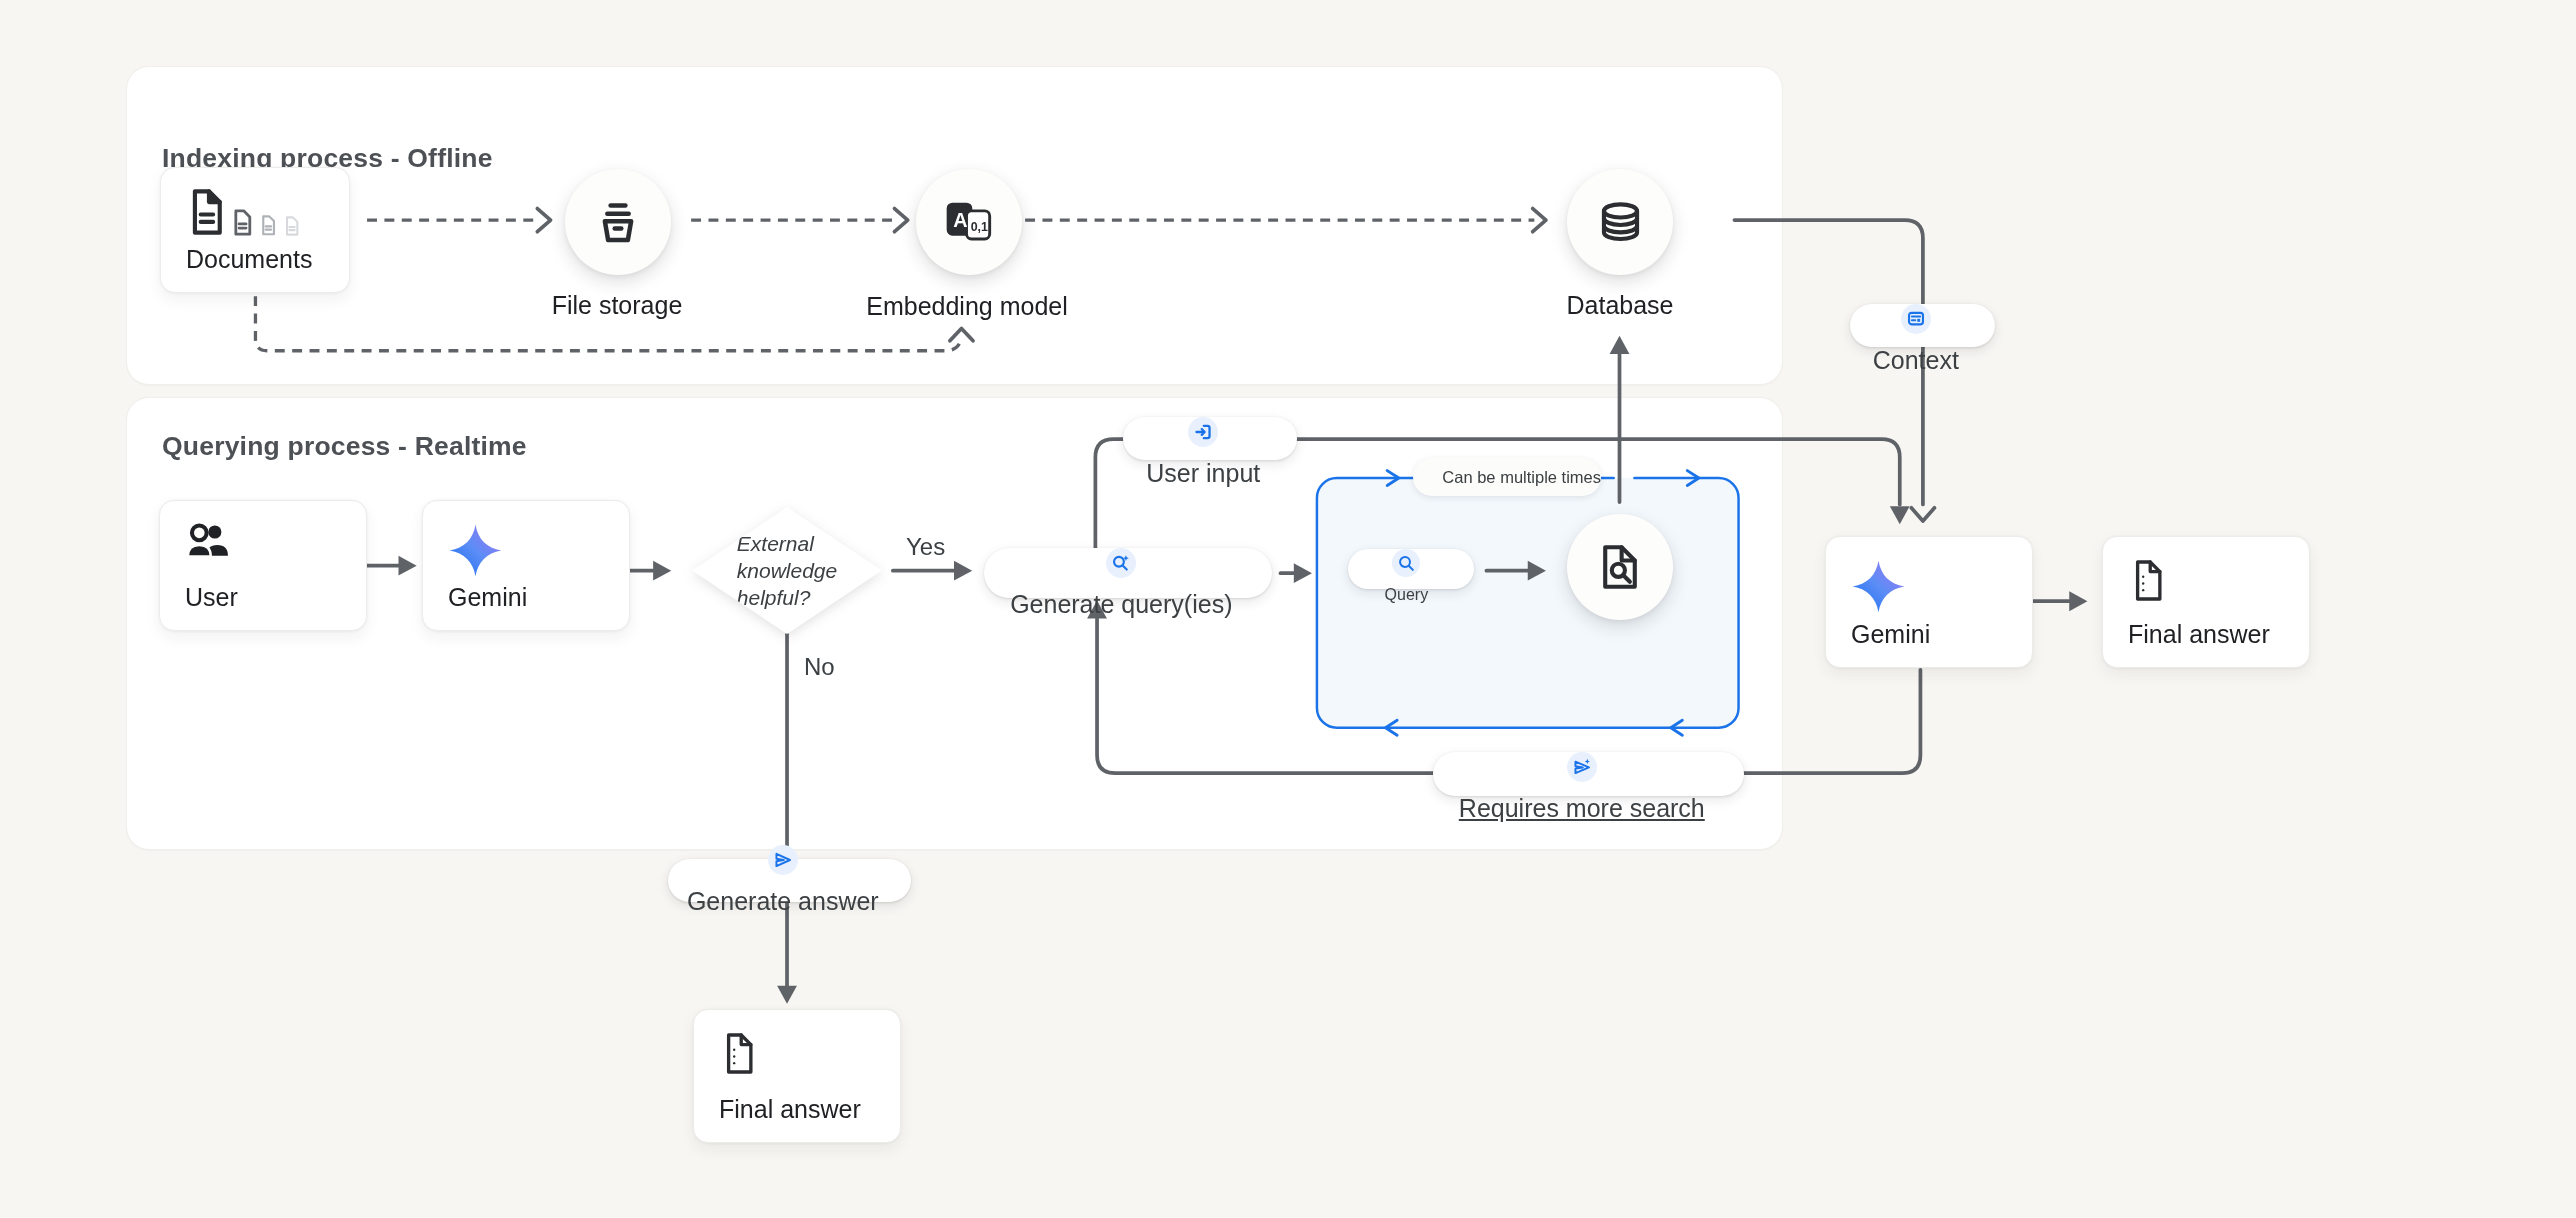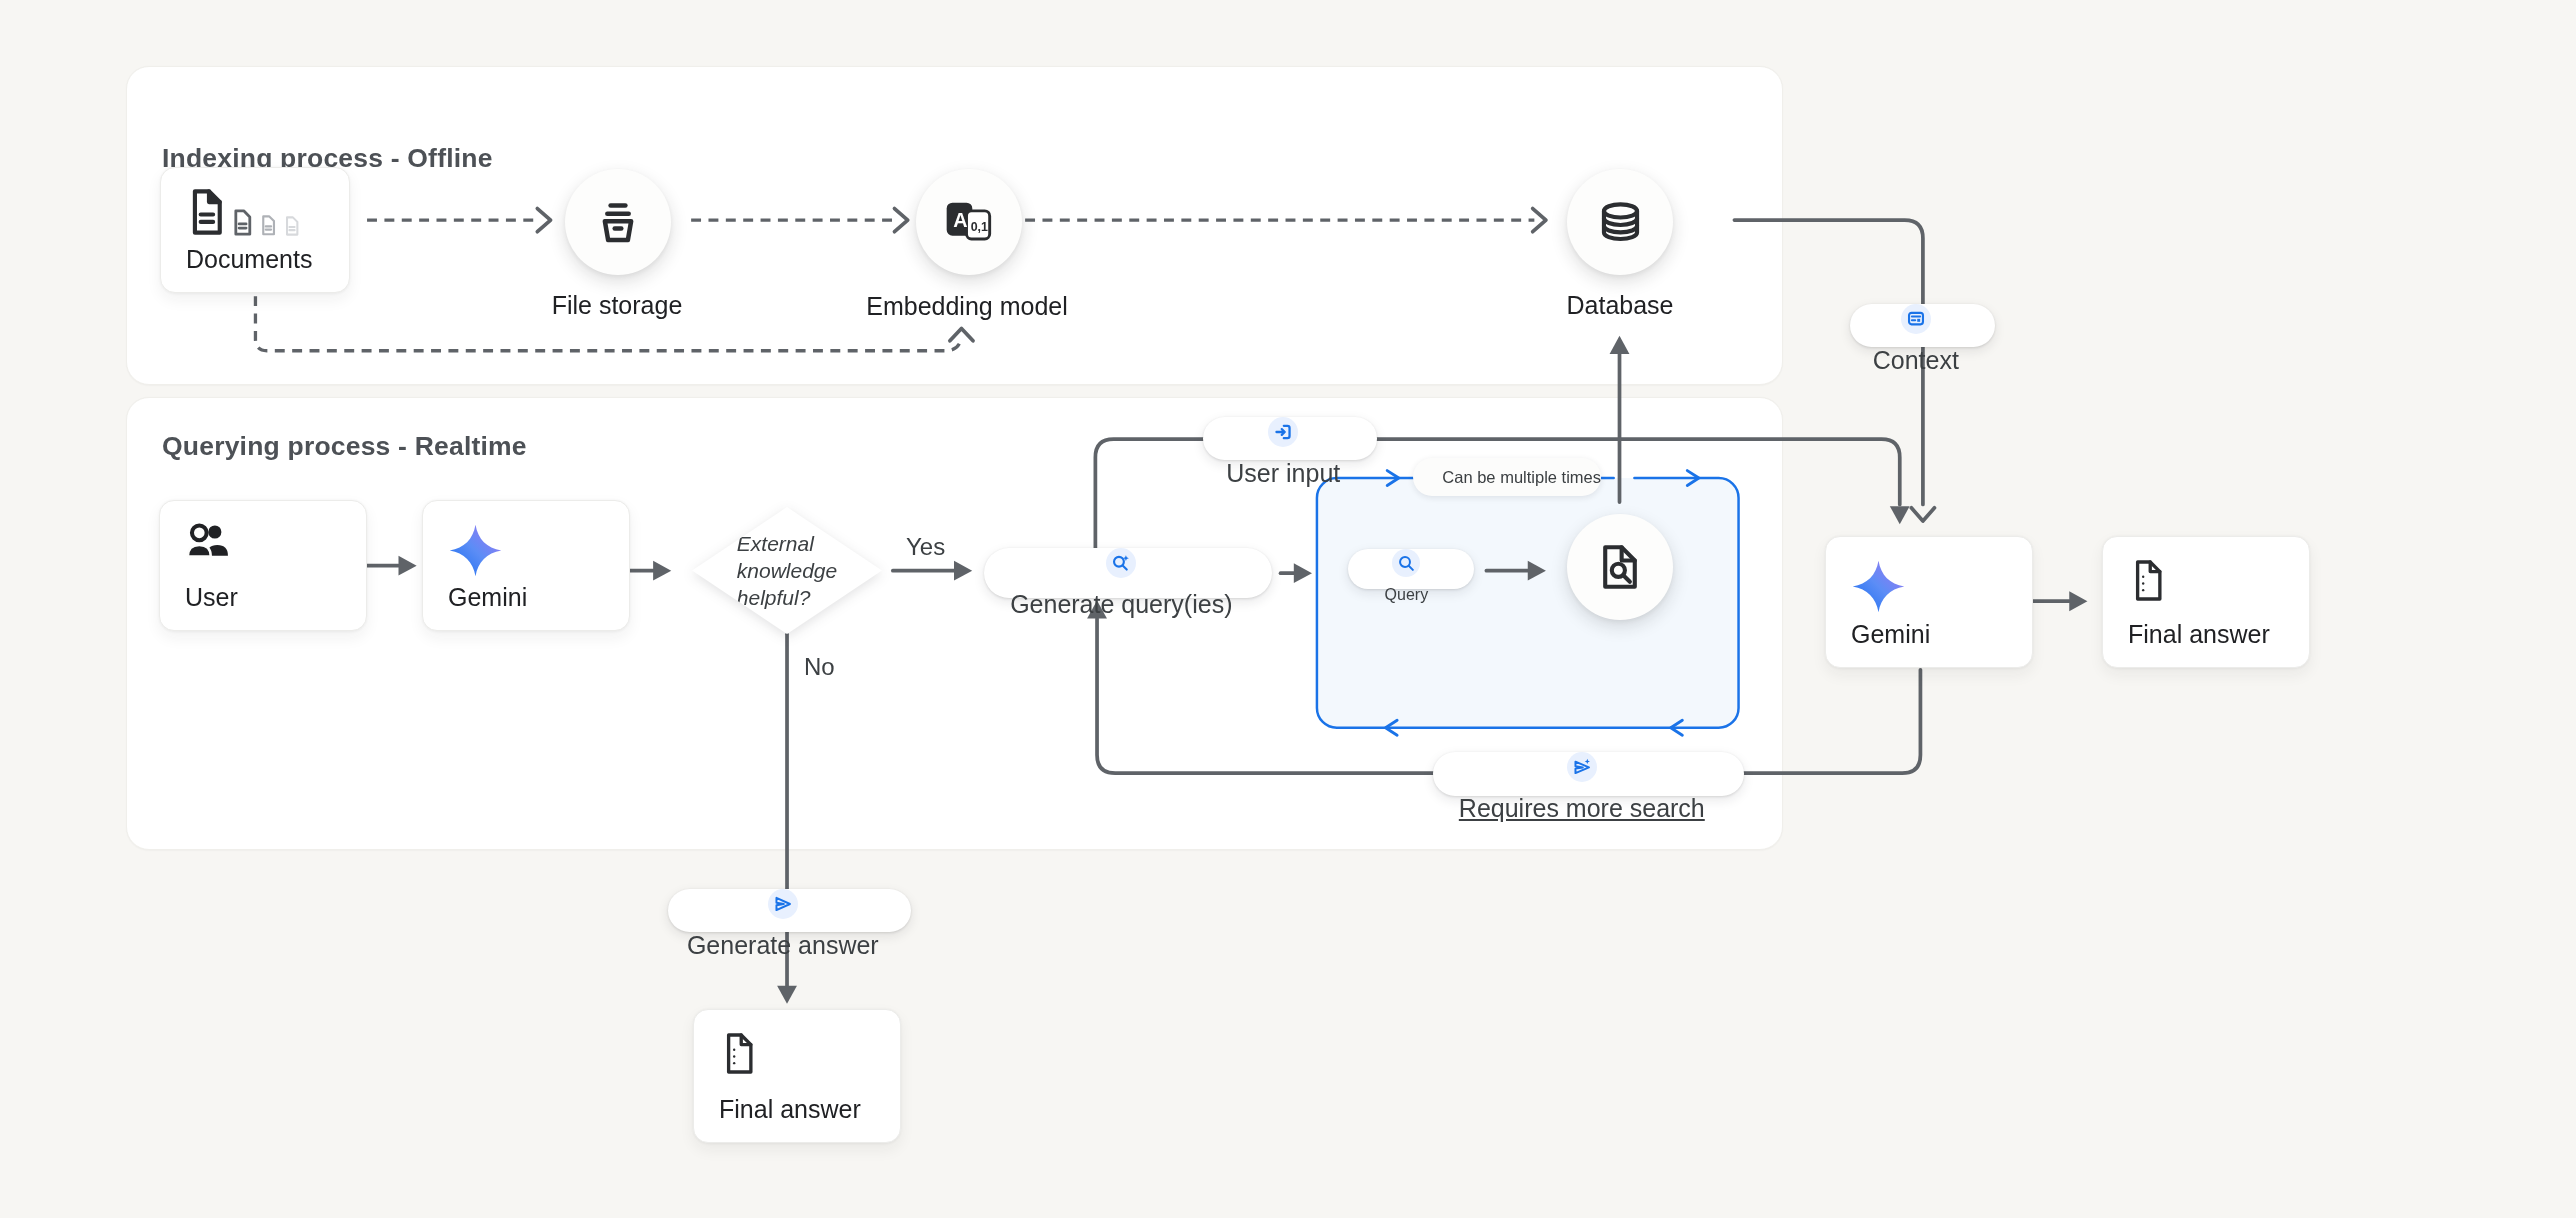--- a/index.html
+++ b/index.html
@@ -212,21 +212,21 @@
     <span class="pill-icon">
       <svg width="18" height="18" viewBox="0 0 22 22" fill="none" stroke="#1a73e8" stroke-width="2.6" stroke-linecap="round">
         <circle cx="8.5" cy="9.5" r="6"></circle>
           <path d="M13 14 L18 19"></path>
         <path d="M17 1.5 l1 2.6 2.6 1 -2.6 1 -1 2.6 -1 -2.6 -2.6 -1 2.6 -1 z" fill="#1a73e8" stroke="none"></path>
       </svg>
     </span>
     <span>Generate query(ies)</span>
   </div>
 
-  <div class="node pill" style="left:1203px;top:417px;width:174px;align-items:center;">
+  <div class="node pill" style="left:1123px;top:417px;width:174px;align-items:center;">
     <span class="pill-icon">
       <svg width="18" height="18" viewBox="0 0 22 22" fill="none" stroke="#1a73e8" stroke-width="2.8" stroke-linecap="round" stroke-linejoin="round">
         <path d="M12 3.5 H16.5 a2.5 2.5 0 0 1 2.5 2.5 V16 a2.5 2.5 0 0 1 -2.5 2.5 H12"></path>
         <path d="M3 11 H12.5"></path>
           <path d="M9.5 7.5 L13 11 L9.5 14.5"></path>
       </svg>
     </span>
     <span>User input</span>
   </div>
 
@@ -281,21 +281,21 @@
     <svg width="40" height="43" viewBox="0 0 44 58" fill="none" stroke="#2b2d30" stroke-width="4.5" stroke-linejoin="round" stroke-linecap="round">
       <path d="M8 4 H25 L38 17 V54 H8 Z"></path>
         <path d="M25 4 V17 H38"></path>
       <circle cx="15.5" cy="24" r="1.6" fill="#2b2d30" stroke="none"></circle>
       <circle cx="15.5" cy="33" r="1.6" fill="#2b2d30" stroke="none"></circle>
       <circle cx="15.5" cy="42" r="1.6" fill="#2b2d30" stroke="none"></circle>
     </svg>
     <span class="card-label">Final answer</span>
   </div>
 
-  <div class="node pill" style="left:668px;top:889px;width:243px;">
+  <div class="node pill" style="left:668px;top:859px;width:243px;justify-content:center;">
     <span class="pill-icon">
       <svg width="18" height="18" viewBox="0 0 22 22" fill="none" stroke="#1a73e8" stroke-width="2.4" stroke-linecap="round" stroke-linejoin="round">
         <path d="M3 18.5 L19.5 11 L3 3.5 L3 9.5 L12 11 L3 12.5 Z"></path>
       </svg>
     </span>
     <span>Generate answer</span>
   </div>
 
   <div class="node card" style="left:693px;top:1009px;height:134px;">
     <svg width="40" height="43" viewBox="0 0 44 58" fill="none" stroke="#2b2d30" stroke-width="4.5" stroke-linejoin="round" stroke-linecap="round">

